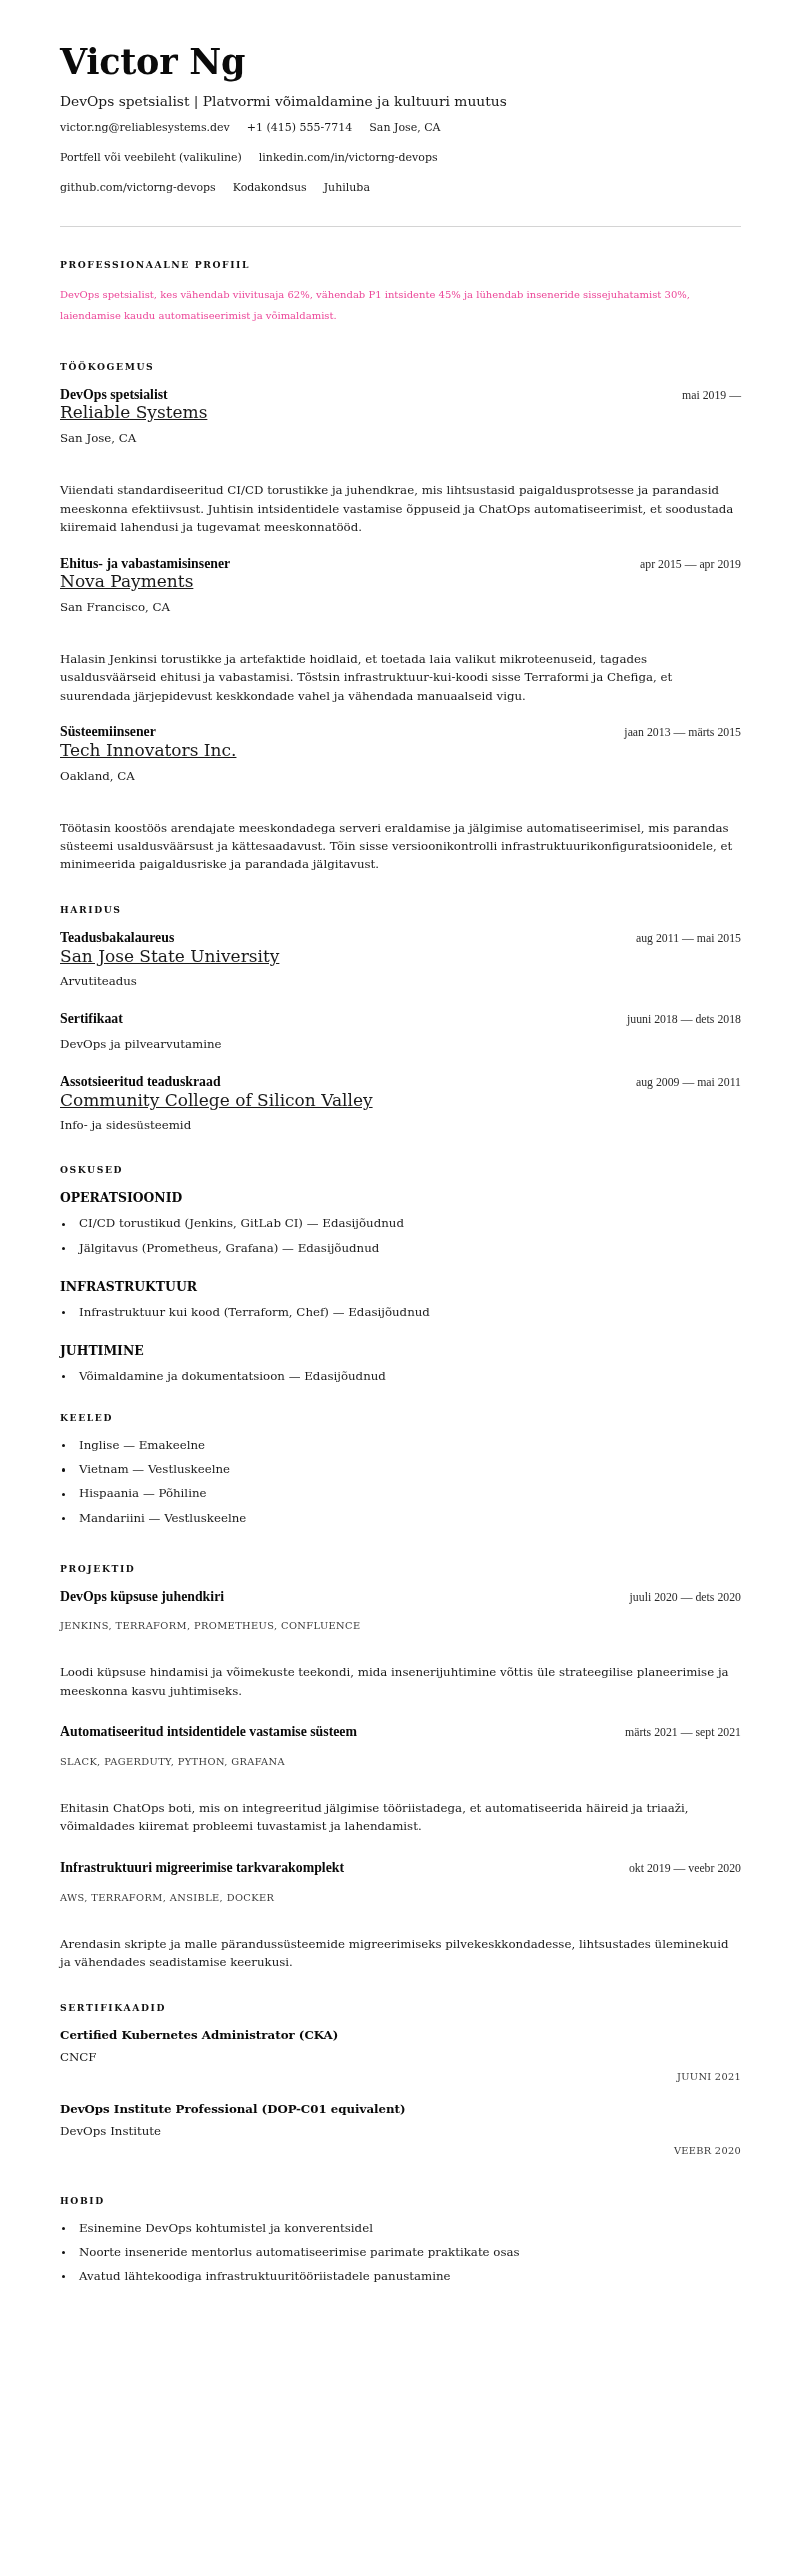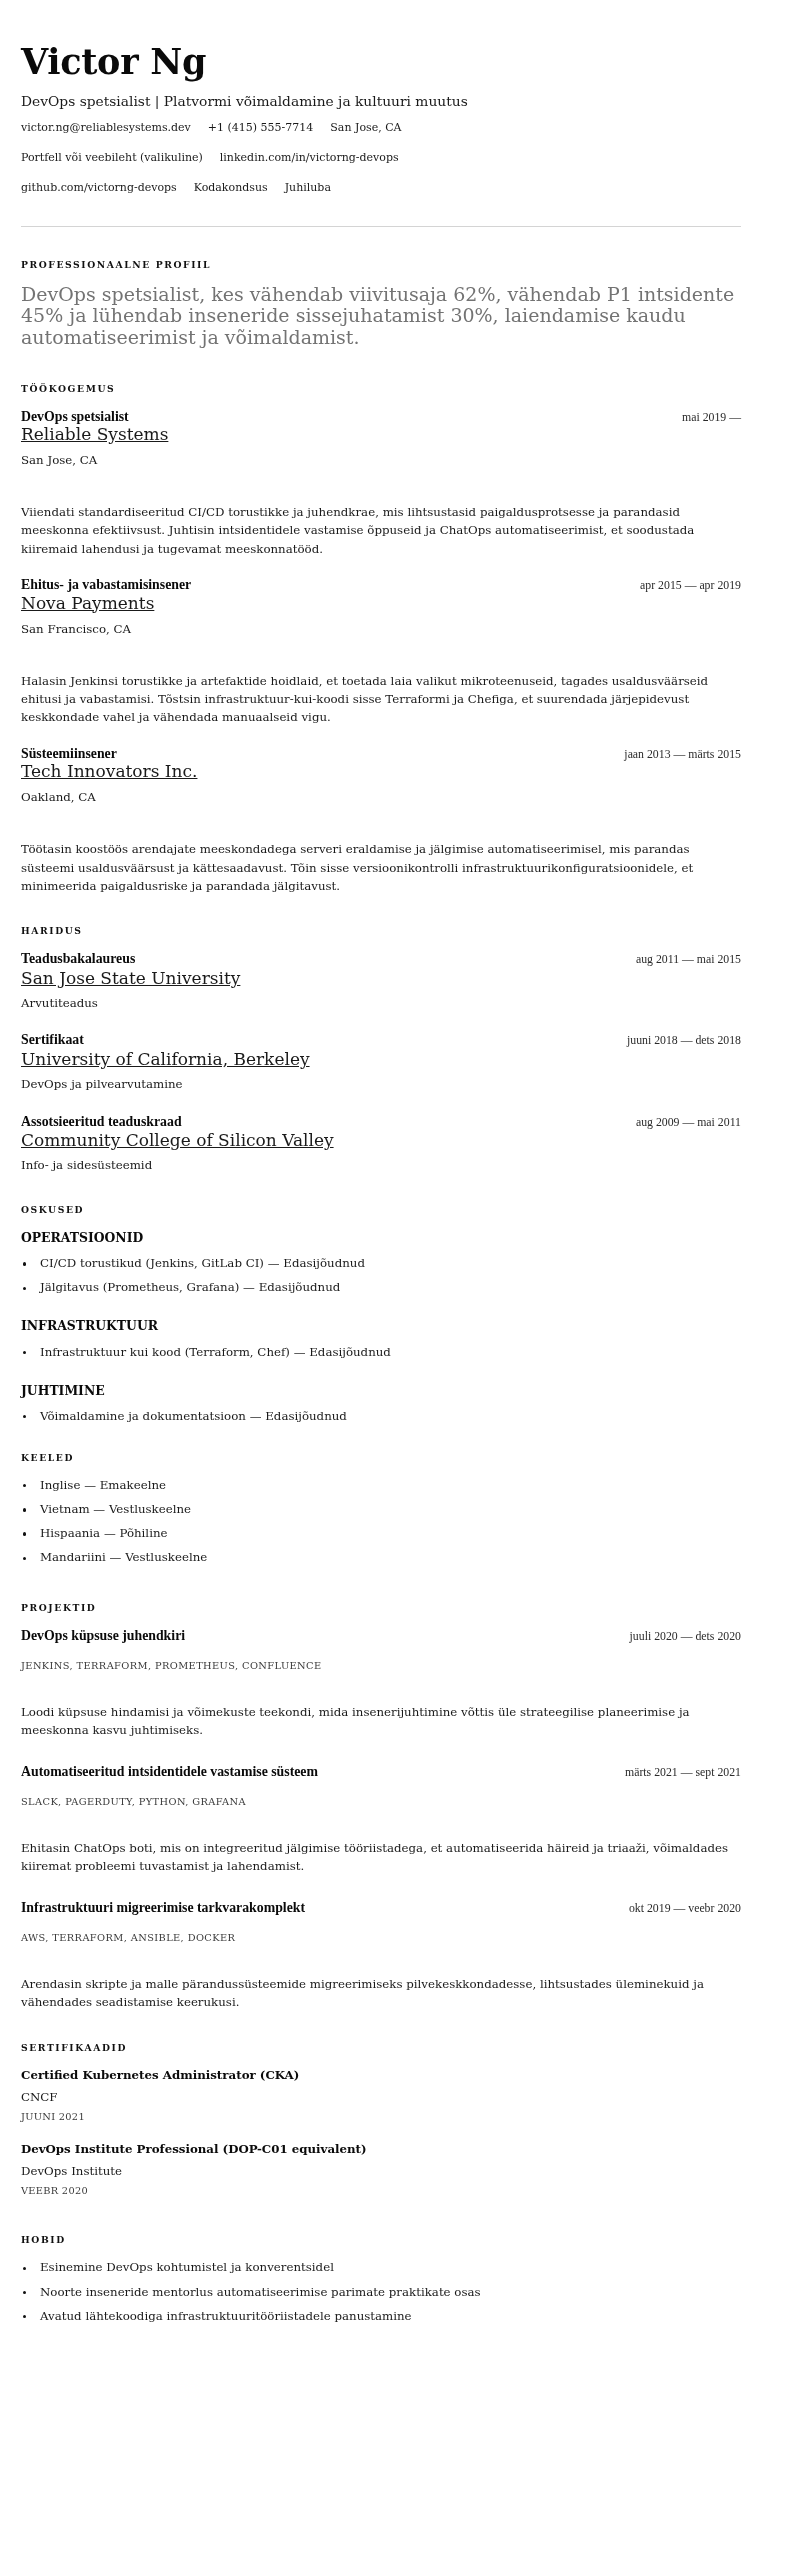--- a/index.html
+++ b/index.html
@@ -4,21 +4,21 @@
   <style>
     * { box-sizing: border-box; margin: 0; padding: 0; }
     html, body { background: #ffffff; }
     body {
       width: 786px;
       min-height: 2576px;
       font-family: "DejaVu Serif", serif;
       color: #111111;
     }
     .page {
-      padding: 41px 45px 26px 21px;
+      padding: 41px 45px 26px 60px;
       width: 786px;
     }
     .name {
       font-size: 35px;
       font-weight: bold;
       line-height: 42px;
       color: #0a0a0a;
       letter-spacing: -0.3px;
     }
     .headline {
@@ -48,23 +48,23 @@
     .section-title {
       font-size: 9.2px;
       font-weight: bold;
       letter-spacing: 1.6px;
       text-transform: uppercase;
       color: #111;
       line-height: 13px;
       margin-bottom: 13px;
     }
     .profile-text {
-      font-size: 19px;
+      font-size: 10px;
       line-height: 21.6px;
-      color: #737373;
+      color: #ec4899;
     }
     .entry { margin-bottom: 18.3px; }
     .entry-head {
       display: flex;
       justify-content: space-between;
       align-items: baseline;
       font-family: Liberation Serif, serif;
     }
     .entry-title {
       font-size: 13.8px;
@@ -154,20 +154,21 @@
       margin-top: 5.2px;
       color: #1a1a1a;
     }
     .cert-date {
       font-size: 9.8px;
       line-height: 14.4px;
       color: #3a3a3a;
       text-transform: uppercase;
       margin-top: 3.9px;
       letter-spacing: 0.3px;
+      text-align: right;
     }
   </style>
 </head>
 <body>
 
 <div class="page">
 
   <header>
     <h1 class="name">Victor Ng</h1>
     <div class="headline">DevOps spetsialist | Platvormi võimaldamine ja kultuuri muutus</div>
@@ -239,21 +240,20 @@
       </div>
       <div class="entry-sub">San Jose State University</div>
       <div class="entry-field">Arvutiteadus</div>
     </div>
 
     <div class="edu-entry">
       <div class="entry-head">
         <span class="entry-title">Sertifikaat</span>
         <span class="entry-date">juuni 2018 — dets 2018</span>
       </div>
-      <div class="entry-sub">University of California, Berkeley</div>
       <div class="entry-field">DevOps ja pilvearvutamine</div>
     </div>
 
     <div class="edu-entry">
       <div class="entry-head">
         <span class="entry-title">Assotsieeritud teaduskraad</span>
         <span class="entry-date">aug 2009 — mai 2011</span>
       </div>
       <div class="entry-sub">Community College of Silicon Valley</div>
       <div class="entry-field">Info- ja sidesüsteemid</div>

